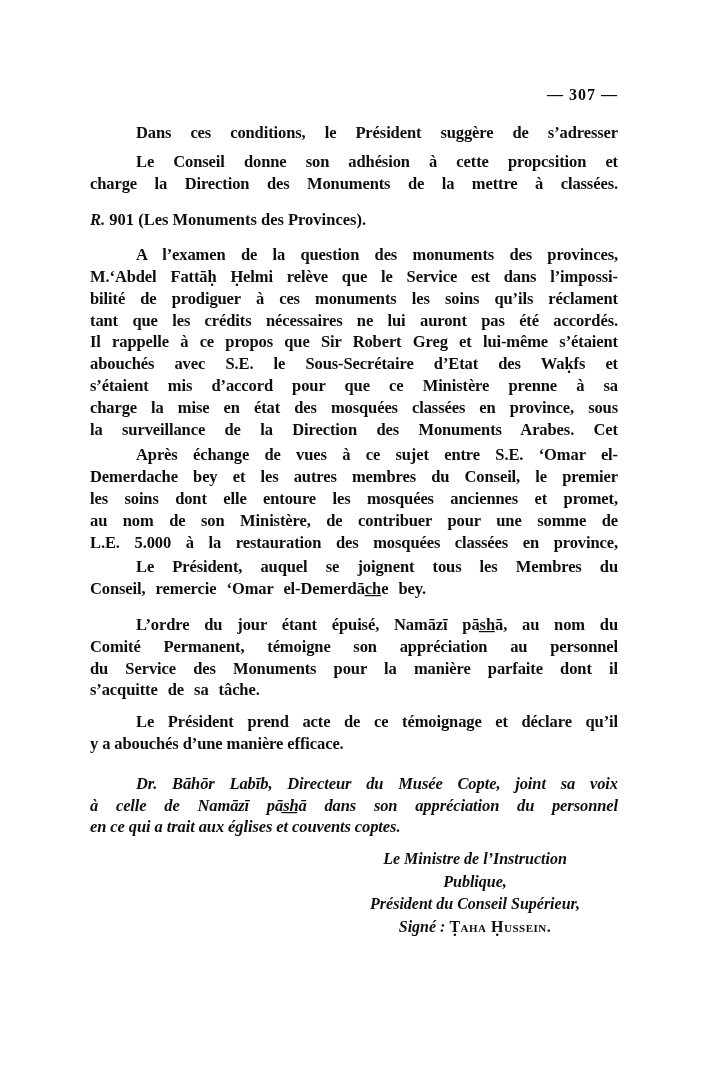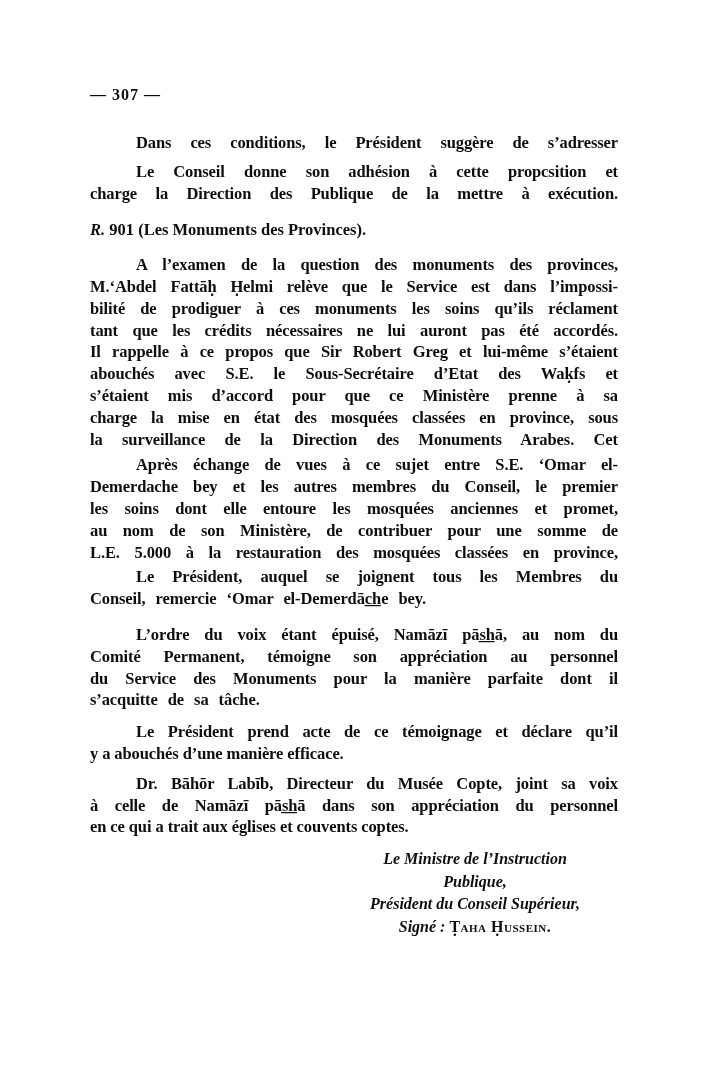--- a/index.html
+++ b/index.html
@@ -13,24 +13,24 @@
     color: #0e0e0e;
     overflow: hidden;
   }
   .textcol {
     position: absolute;
     left: 90px;
     top: 86px;
     width: 528px;
   }
   .pageno {
-    text-align: left;
+    text-align: right;
     font-size: 16px;
     letter-spacing: 1px;
-    margin-bottom: 28px;
+    margin-bottom: 18px;
   }
   .para { margin: 0; }
   .ln {
     font-size: 16.5px;
     line-height: 21.8px;
     letter-spacing: -0.1px;
     text-align: justify;
     text-align-last: justify;
     white-space: normal;
   }
@@ -42,21 +42,21 @@
     margin-bottom: 13px;
     font-size: 16.5px;
     line-height: 21.8px;
   }
   .heading .ref { font-style: italic; }
   .mt-p2 { margin-top: 7px; }
   .mt-p4 { margin-top: 4px; }
   .mt-p5 { margin-top: 3px; }
   .mt-p6 { margin-top: 14px; }
   .mt-p7 { margin-top: 10px; }
-  .mt-p8 { margin-top: 8px; }
+  .mt-p8 { margin-top: 18px; font-style: italic; }
   .sig {
     margin-top: 10px;
     margin-left: 230px;
     width: 310px;
     text-align: center;
     font-style: italic;
     font-size: 16px;
     line-height: 22.5px;
   }
   .sig .name {
@@ -72,21 +72,21 @@
   <div class="textcol">
 
     <div class="pageno">— 307 —</div>
 
     <div class="para">
       <div class="ln ind">Dans ces conditions, le Président suggère de s’adresser</div>
     </div>
 
     <div class="para mt-p2">
       <div class="ln ind">Le Conseil donne son adhésion à cette propcsition et</div>
-      <div class="ln">charge la Direction des Publique de la mettre à exécution.</div>
+      <div class="ln">charge la Direction des Monuments de la mettre à classées.</div>
     </div>
 
     <div class="heading">
       <span class="ref">R.</span><span> 901 (Les Monuments des Provinces).</span>
     </div>
 
     <div class="para">
       <div class="ln ind">A l’examen de la question des monuments des provinces,</div>
       <div class="ln">M.‘Abdel Fattāḥ Ḥelmi relève que le Service est dans l’impossi-</div>
       <div class="ln">bilité de prodiguer à ces monuments les soins qu’ils réclament</div>
@@ -105,21 +105,21 @@
       <div class="ln">au nom de son Ministère, de contribuer pour une somme de</div>
       <div class="ln">L.E. 5.000 à la restauration des mosquées classées en province,</div>
     </div>
 
     <div class="para mt-p5">
       <div class="ln ind">Le Président, auquel se joignent tous les Membres du</div>
       <div class="ln end loose">Conseil, remercie ‘Omar el-Demerdāc̲h̲e bey.</div>
     </div>
 
     <div class="para mt-p6">
-      <div class="ln ind">L’ordre du voix étant épuisé, Namāzī pās̲h̲ā, au nom du</div>
+      <div class="ln ind">L’ordre du jour étant épuisé, Namāzī pās̲h̲ā, au nom du</div>
       <div class="ln">Comité Permanent, témoigne son appréciation au personnel</div>
       <div class="ln">du Service des Monuments pour la manière parfaite dont il</div>
       <div class="ln end loose">s’acquitte de sa tâche.</div>
     </div>
 
     <div class="para mt-p7">
       <div class="ln ind">Le Président prend acte de ce témoignage et déclare qu’il</div>
       <div class="ln end">y a abouchés d’une manière efficace.</div>
     </div>
 

